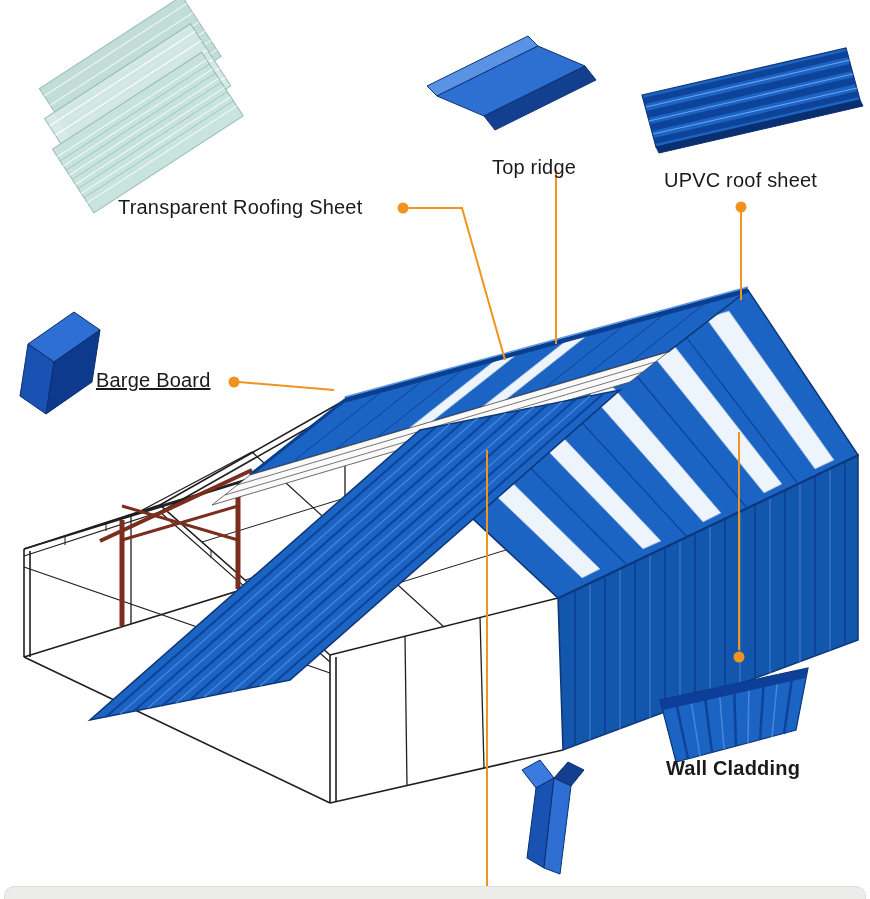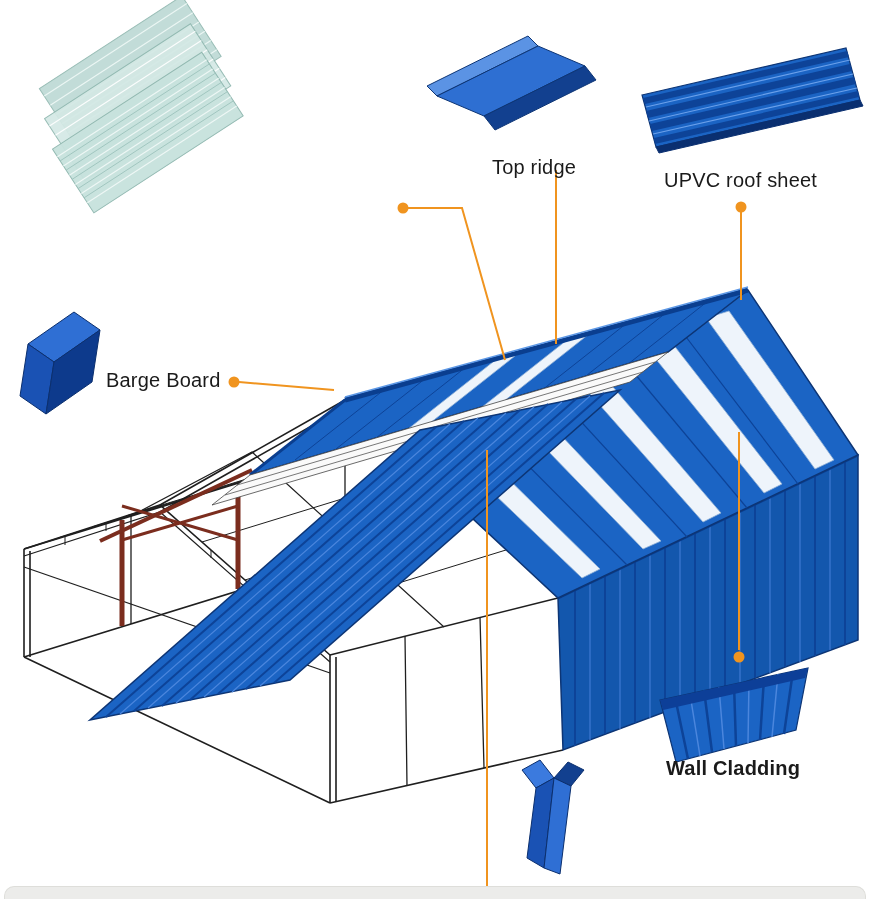--- a/index.html
+++ b/index.html
@@ -173,23 +173,24 @@
     <g>
       <path d="M739,432 L739,650"></path>
       <circle cx="739" cy="657" r="5.5" fill="#F0941F" stroke="none"></circle>
     </g>
     <g>
       <path d="M487,450 L487,893"></path>
     </g>
   </g>
 </svg>
 
+  <div class="lbl" style="left:118px;top:196px;">Transparent Roofing Sheet</div>
 
   <div class="lbl" style="left:492px;top:156px;">Top ridge</div>
 
   <div class="lbl" style="left:664px;top:154px;margin-top:15px;">UPVC roof sheet</div>
 
-  <div class="lbl" style="left:106px;top:369px;">Barge Board</div>
+  <div class="lbl" style="left:96px;top:369px;text-decoration:underline;">Barge Board</div>
 
   <div class="lbl" style="left:666px;top:757px;font-weight:bold;">Wall Cladding</div>
 
   <div class="footer-bar"></div>
 </div>
 
 </body></html>

